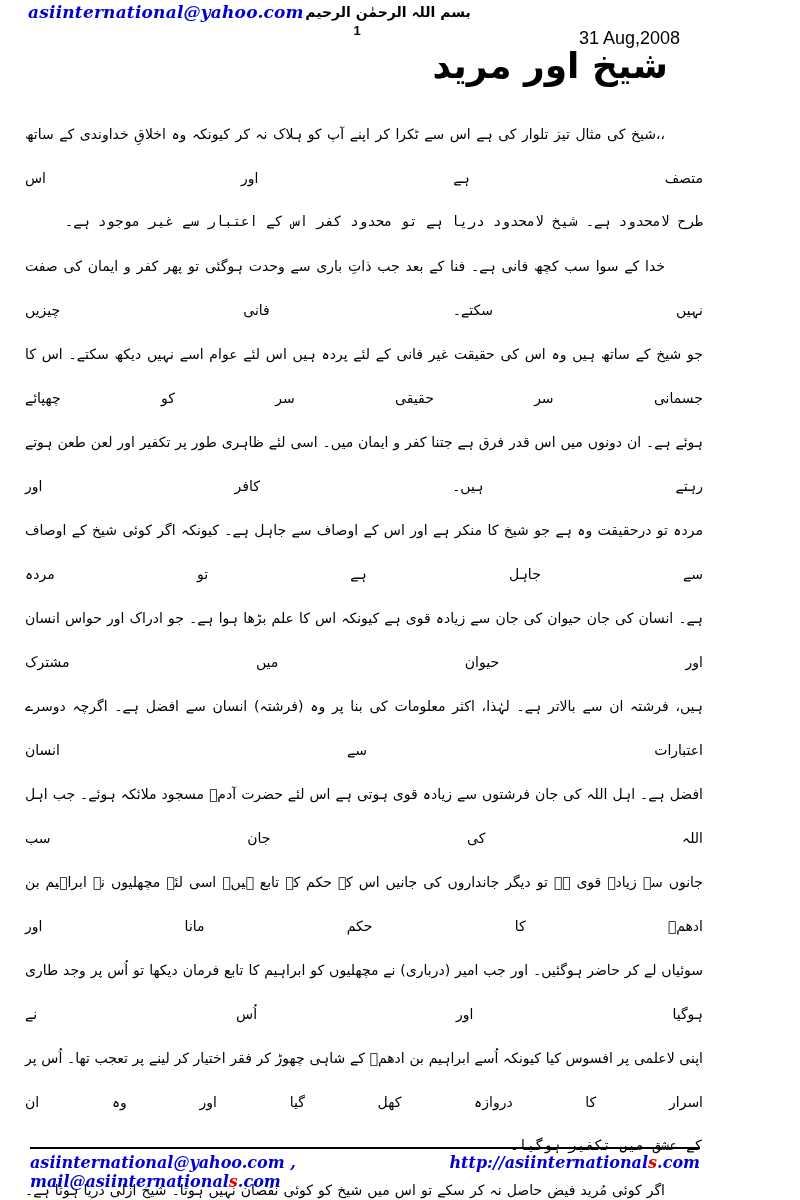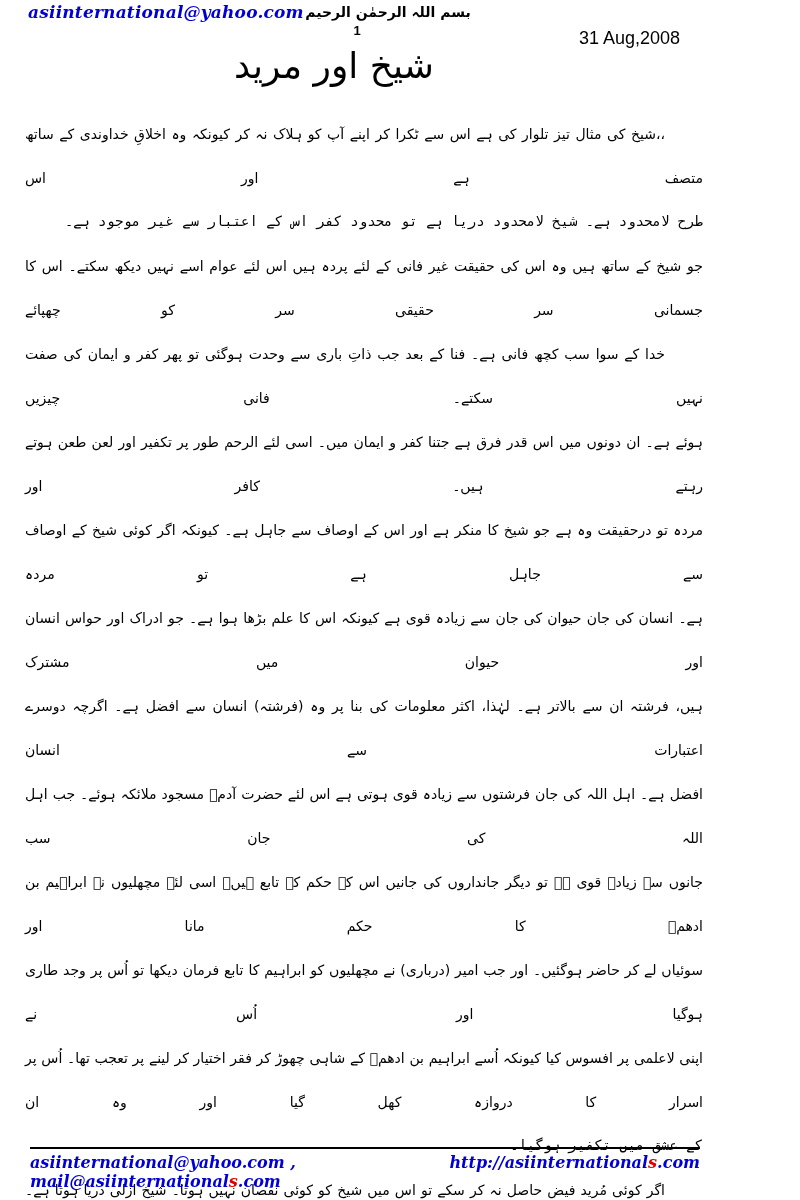--- a/index.html
+++ b/index.html
@@ -33,23 +33,22 @@
     font-family:"Liberation Sans", sans-serif;
     font-size:13px; font-weight:bold;
   }
   .hdr-date {
     position:absolute; top:28px; right:48px;
     font-family:"Liberation Sans", sans-serif;
     font-size:18px;
   }
   .doc-title {
     position:absolute; top:38px; left:0; right:60px;
-    text-align:center;
     direction:rtl;
-    font-size:36px; font-weight:normal;
+    font-size:36px; font-weight:bold;
     line-height:56px;
   }
 
   
   .body-text {
     position:absolute; top:112px; left:25px; right:25px;
   }
   .body-line {
     direction:rtl;
     text-align:justify;
@@ -86,23 +85,23 @@
 
   <div class="page-number">1</div>
 
   <div class="hdr-date">31 Aug,2008</div>
 
   <div class="doc-title">شیخ اور مرید</div>
 
   <div class="body-text">
       <div class="body-line first">،،شیخ کی مثال تیز تلوار کی ہے اس سے ٹکرا کر اپنے آپ کو ہلاک نہ کر کیونکہ وہ اخلاقِ خداوندی کے ساتھ متصف ہے اور اس</div>
       <div class="body-line last">طرح لامحدود ہے۔ شیخ لامحدود دریا ہے تو محدود کفر اس کے اعتبار سے غیر موجود ہے۔</div>
+      <div class="body-line first">خدا کے سوا سب کچھ فانی ہے۔ فنا کے بعد جب ذاتِ باری سے وحدت ہوگئی تو پھر کفر و ایمان کی صفت نہیں سکتے۔ فانی چیزیں</div>
       <div class="body-line">جو شیخ کے ساتھ ہیں وہ اس کی حقیقت غیر فانی کے لئے پردہ ہیں اس لئے عوام اسے نہیں دیکھ سکتے۔ اس کا جسمانی سر حقیقی سر کو چھپائے</div>
-      <div class="body-line first">خدا کے سوا سب کچھ فانی ہے۔ فنا کے بعد جب ذاتِ باری سے وحدت ہوگئی تو پھر کفر و ایمان کی صفت نہیں سکتے۔ فانی چیزیں</div>
-      <div class="body-line">ہوئے ہے۔ ان دونوں میں اس قدر فرق ہے جتنا کفر و ایمان میں۔ اسی لئے الرحم طور پر تکفیر اور لعن طعن ہوتے رہتے ہیں۔ کافر اور</div>
+      <div class="body-line">ہوئے ہے۔ ان دونوں میں اس قدر فرق ہے جتنا کفر و ایمان میں۔ اسی لئے ظاہری طور پر تکفیر اور لعن طعن ہوتے رہتے ہیں۔ کافر اور</div>
       <div class="body-line">مردہ تو درحقیقت وہ ہے جو شیخ کا منکر ہے اور اس کے اوصاف سے جاہل ہے۔ کیونکہ اگر کوئی شیخ کے اوصاف سے جاہل ہے تو مردہ</div>
       <div class="body-line">ہے۔ انسان کی جان حیوان کی جان سے زیادہ قوی ہے کیونکہ اس کا علم بڑھا ہوا ہے۔ جو ادراک اور حواس انسان اور حیوان میں مشترک</div>
       <div class="body-line">ہیں، فرشتہ ان سے بالاتر ہے۔ لہٰذا، اکثر معلومات کی بنا پر وہ (فرشتہ) انسان سے افضل ہے۔ اگرچہ دوسرے اعتبارات سے انسان</div>
       <div class="body-line">افضل ہے۔ اہل اللہ کی جان فرشتوں سے زیادہ قوی ہوتی ہے اس لئے حضرت آدمؑ مسجود ملائکہ ہوئے۔ جب اہل اللہ کی جان سب</div>
       <div class="body-line">جانوں سے زیادہ قوی ہے تو دیگر جانداروں کی جانیں اس کے حکم کے تابع ہیں۔ اسی لئے مچھلیوں نے ابراہیم بن ادھمؒ کا حکم مانا اور</div>
       <div class="body-line">سوئیاں لے کر حاضر ہوگئیں۔ اور جب امیر (درباری) نے مچھلیوں کو ابراہیم کا تابع فرمان دیکھا تو اُس پر وجد طاری ہوگیا اور اُس نے</div>
       <div class="body-line">اپنی لاعلمی پر افسوس کیا کیونکہ اُسے ابراہیم بن ادھمؒ کے شاہی چھوڑ کر فقر اختیار کر لینے پر تعجب تھا۔ اُس پر اسرار کا دروازہ کھل گیا اور وہ ان</div>
       <div class="body-line last">کے عشق میں تکفیر ہوگیا۔</div>
       <div class="body-line first">اگر کوئی مُرید فیض حاصل نہ کر سکے تو اس میں شیخ کو کوئی نقصان نہیں ہوتا۔ شیخ ازلی دریا ہوتا ہے۔ کوئی پیاسا رہے تو اُس میں کوئی</div>
     </div>

